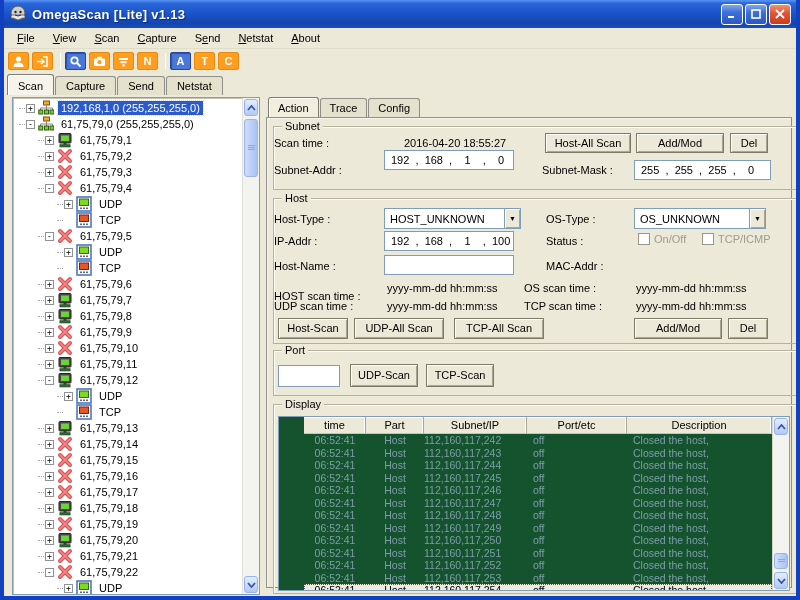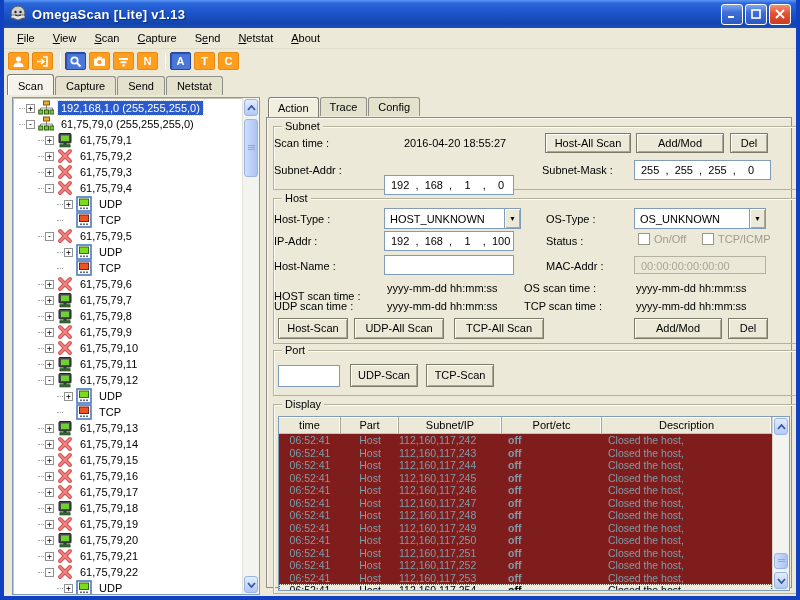--- a/index.html
+++ b/index.html
@@ -67,21 +67,21 @@
     display:flex; align-items:center; justify-content:center; color:#3a57a0; }
   .sb-track { flex:1; position:relative; }
   .sb-thumb { position:absolute; left:1px; right:1px; border-radius:3px; border:1px solid #9ab4e8;
     background:linear-gradient(90deg,#cfdffc 0%,#bcd0f7 50%,#aac2f3 100%);
     display:flex; align-items:center; justify-content:center; }
   .sb-grip { width:7px; height:6px;
     background:repeating-linear-gradient(180deg,#8fa8d8 0 1px,transparent 1px 2px); }
 
   
   .rightcol { flex:1; display:flex; flex-direction:column; margin-left:6px; }
-  .subtabs { height:20px; flex:0 0 20px; display:flex; align-items:flex-start; padding-left:2px; }
+  .subtabs { height:20px; flex:0 0 20px; display:flex; align-items:center; padding-left:2px; }
   .stab { padding:3px 9px; margin-right:1px; border:1px solid #8e8f8b; border-bottom:none;
     border-radius:3px 3px 0 0; background:#e4e1cc; }
   .stab.active { background:#f1eedd; padding-top:4px; box-shadow:inset 1px 1px 0 #fff; border-color:#7d7d74; }
   .tabpage { flex:1; border:1px solid #8e8f8b; background:#ece9d8; position:relative;
     box-shadow:inset 1px 1px 0 #f8f6ee; }
 
   .group { position:absolute; left:6px; width:552px; border:1px solid #b5b19c;
     box-shadow:inset 1px 1px 0 #fdfcf5; }
   .group .legend { position:absolute; top:-7px; left:8px; background:#ece9d8; padding:0 3px; }
   .g-subnet  { top:8px;  height:64px; }
@@ -106,32 +106,32 @@
   .xpselect .selval { flex:1; padding-left:5px; white-space:nowrap; overflow:hidden; }
   .xpselect .selbtn { width:16px; height:100%; background:#ece9d8; border-left:1px solid #7f9db9;
     box-shadow:inset 1px 1px 0 #fff, inset -1px -1px 0 #a9a695;
     display:flex; align-items:center; justify-content:center; font-size:7px; color:#000; }
 
   .cbwrap { position:absolute; display:flex; align-items:center; }
   .cb { width:12px; height:12px; background:#fff; border:1px solid #9a978a; margin-right:4px; }
 
   
   .listbox { position:absolute; left:4px; top:11px; width:512px; height:175px;
-    border:1px solid #7f9db9; background:#7f1d1d; display:flex; }
+    border:1px solid #7f9db9; background:#14532d; display:flex;padding-left:25px; }
   .listmain { flex:1; display:flex; flex-direction:column; overflow:hidden; }
   .lheader { height:17px; flex:0 0 17px; display:flex; background:#ece9d8; border-bottom:1px solid #c9c5b2; }
   .lh { border-right:1px solid #a9a695; box-shadow:inset -1px 0 0 #fff, inset 0 1px 0 #fff;
     text-align:center; line-height:16px; font-size:11px; }
   .lrow { height:12.5px; display:flex; align-items:center; color:#7e9daa; font-size:10.5px; }
   .lrow.last { color:#000; background:#edebdc; outline:1px dotted #555; outline-offset:-1px; }
   .lc { white-space:nowrap; overflow:hidden; }
   .c-time { width:62px; text-align:center; }
   .c-part { width:58px; text-align:center; }
   .c-ip   { width:103px; }
-  .c-port { width:100px; padding-left:6px;font-weight:bold; }
+  .c-port { width:100px; padding-left:6px; }
   .c-desc { flex:1; padding-left:6px; }
 </style>
 </head>
 <body>
 
 <div class="window">
 
   <div class="titlebar">
     <svg class="app-ico" viewBox="0 0 18 18">
       <ellipse cx="9" cy="8" rx="7" ry="7" fill="#cfcfcf" stroke="#555" stroke-width="1"></ellipse>
@@ -581,21 +581,21 @@
       <div class="tabpage">
 
         <div class="group g-subnet">
           <span class="legend">Subnet</span>
           <div class="abs lbl r" style="left:0;top:9px;width:122px;">Scan time :</div>
           <div class="abs lbl" style="left:130px;top:9px;">2016-04-20 18:55:27</div>
           <div class="xpbtn" style="left:271px;top:6px;width:86px;height:20px;">Host-All Scan</div>
           <div class="xpbtn" style="left:362px;top:6px;width:88px;height:20px;">Add/Mod</div>
           <div class="xpbtn" style="left:456px;top:6px;width:38px;height:20px;">Del</div>
           <div class="abs lbl r" style="left:0;top:36px;width:122px;">Subnet-Addr :</div>
-          <div class="xpinput" style="left:110px;top:48px;width:130px;height:20px;">192  ,  168  ,    1    ,    0</div>
+          <div class="xpinput" style="left:110px;top:23px;width:130px;height:20px;">192  ,  168  ,    1    ,    0</div>
           <div class="abs lbl r" style="left:268px;top:36px;width:87px;">Subnet-Mask :</div>
           <div class="xpinput" style="left:360px;top:33px;width:137px;height:20px;">255  ,  255  ,  255  ,    0</div>
         </div>
 
         <div class="group g-host">
           <span class="legend">Host</span>
           <div class="abs lbl r" style="left:0;top:13px;width:107px;">Host-Type :</div>
           <div class="xpselect" style="left:110px;top:9px;width:137px;height:21px;">
             <span class="selval">HOST_UNKNOWN</span>
             <span class="selbtn">▼</span>
@@ -612,21 +612,20 @@
             <span class="cb"></span>
             <span class="dim">On/Off</span>
           </div>
           <div class="cbwrap" style="left:428px;top:34px;">
             <span class="cb"></span>
             <span class="dim">TCP/ICMP</span>
           </div>
           <div class="abs lbl r" style="left:0;top:60px;width:107px;">Host-Name :</div>
           <div class="xpinput" style="left:110px;top:56px;width:130px;height:20px;"></div>
           <div class="abs lbl r" style="left:272px;top:60px;width:83px;">MAC-Addr :</div>
-          <div class="xpinput disabled" style="left:360px;top:57px;width:132px;height:18px;">00:00:00:00:00:00</div>
           <div class="abs lbl r" style="left:0;top:82px;width:107px;margin-top:8px;">HOST scan time :</div>
           <div class="abs lbl" style="left:113px;top:82px;">yyyy-mm-dd hh:mm:ss</div>
           <div class="abs lbl r" style="left:250px;top:82px;width:105px;">OS scan time :</div>
           <div class="abs lbl" style="left:362px;top:82px;">yyyy-mm-dd hh:mm:ss</div>
           <div class="abs lbl r" style="left:0;top:100px;width:107px;">UDP scan time :</div>
           <div class="abs lbl" style="left:113px;top:100px;">yyyy-mm-dd hh:mm:ss</div>
           <div class="abs lbl r" style="left:250px;top:100px;width:105px;">TCP scan time :</div>
           <div class="abs lbl" style="left:362px;top:100px;">yyyy-mm-dd hh:mm:ss</div>
           <div class="xpbtn" style="left:4px;top:119px;width:70px;height:21px;">Host-Scan</div>
           <div class="xpbtn" style="left:80px;top:119px;width:90px;height:21px;">UDP-All Scan</div>

